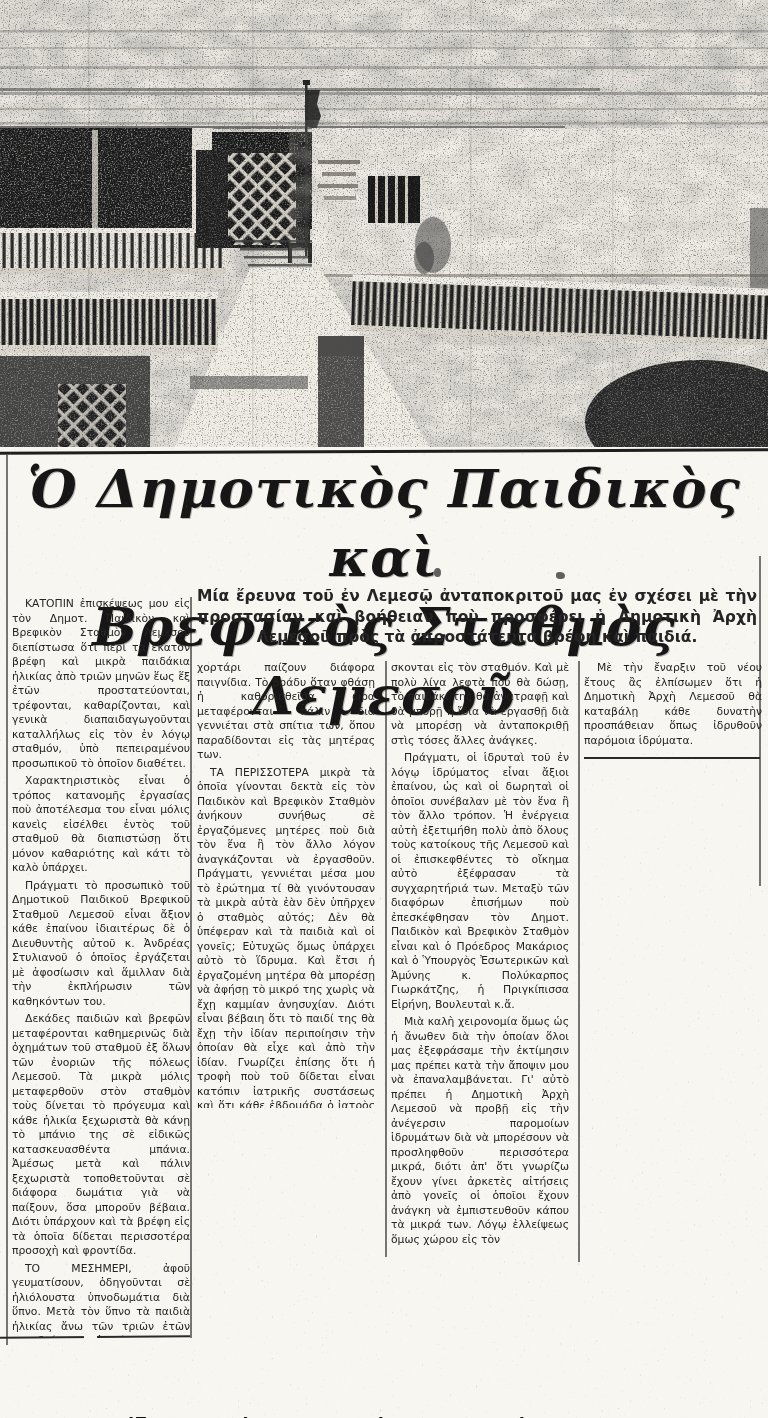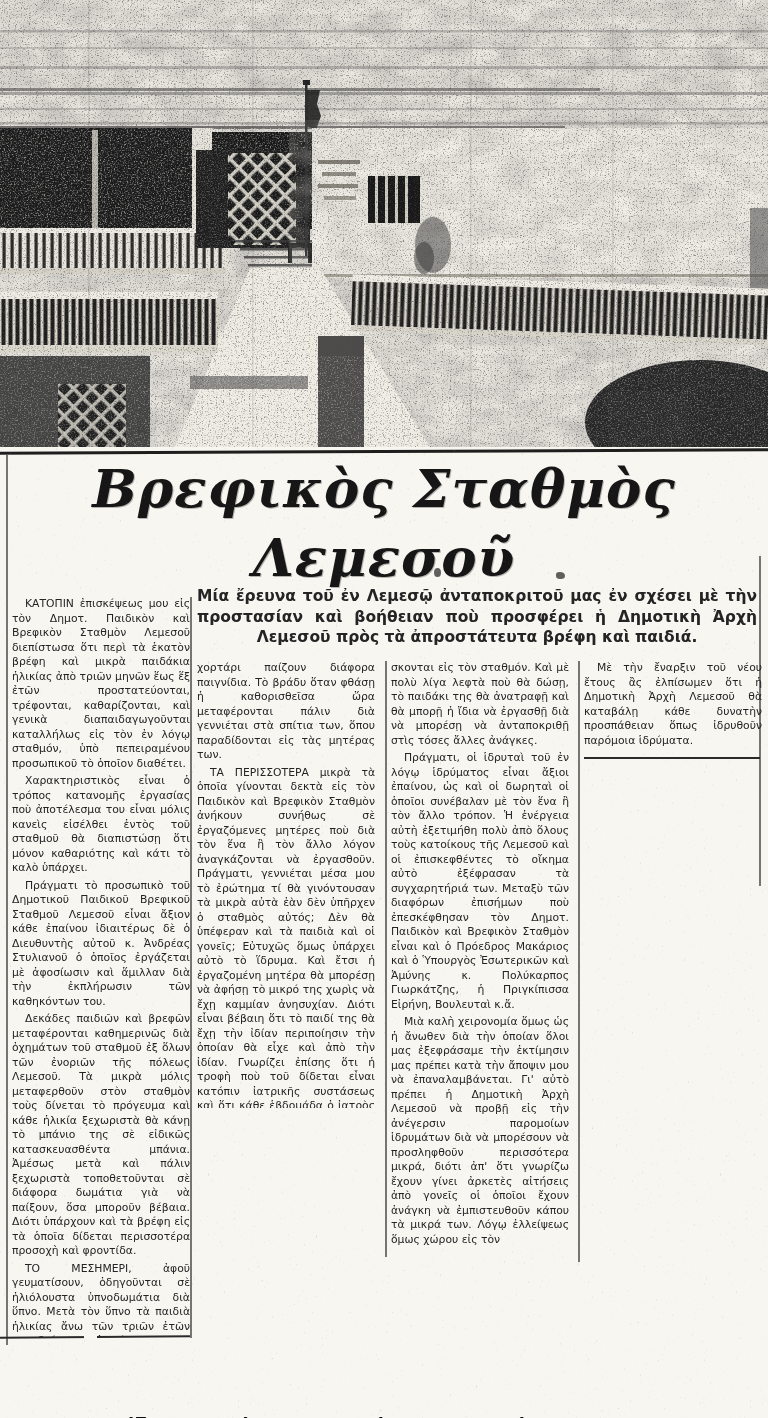--- a/index.html
+++ b/index.html
@@ -209,20 +209,21 @@
 <div class="vsep sep-left"></div>
 <div class="vsep sep-c1"></div>
 <div class="vsep sep-c2"></div>
 <div class="vsep sep-c3"></div>
 <div class="vsep sep-right"></div>
 <div class="col1-rule"></div>
 <div class="speck a"></div>
 <div class="speck b"></div>
 
 <div class="headline">
+  <div>Ὁ Δημοτικὸς Παιδικὸς καὶ</div>
   <div>Βρεφικὸς Σταθμὸς Λεμεσοῦ</div>
 </div>
 
 <div class="lede">Μία ἔρευνα τοῦ ἐν Λεμεσῷ ἀνταποκριτοῦ μας ἐν σχέσει μὲ τὴν προστασίαν καὶ βοήθειαν ποὺ προσφέρει ἡ Δημοτικὴ Ἀρχὴ Λεμεσοῦ πρὸς τὰ ἀπροστάτευτα βρέφη καὶ παιδιά.</div>
 
 <div class="col" id="col1">
     <div>
       <p>ΚΑΤΟΠΙΝ ἐπισκέψεως μου εἰς τὸν Δημοτ. Παιδικὸν καὶ Βρεφικὸν Σταθμὸν Λεμεσοῦ διεπίστωσα ὅτι περὶ τὰ ἑκατὸν βρέφη καὶ μικρὰ παιδάκια ἡλικίας ἀπὸ τριῶν μηνῶν ἕως ἕξ ἐτῶν προστατεύονται, τρέφονται, καθαρίζονται, καὶ γενικὰ διαπαιδαγωγοῦνται καταλλήλως εἰς τὸν ἐν λόγῳ σταθμόν, ὑπὸ πεπειραμένου προσωπικοῦ τὸ ὁποῖον διαθέτει.</p>
       <p>Χαρακτηριστικὸς εἶναι ὁ τρόπος κατανομῆς ἐργασίας ποὺ ἀποτέλεσμα του εἶναι μόλις κανεὶς εἰσέλθει ἐντὸς τοῦ σταθμοῦ θὰ διαπιστώσῃ ὅτι μόνον καθαριότης καὶ κάτι τὸ καλὸ ὑπάρχει.</p>
       <p>Πράγματι τὸ προσωπικὸ τοῦ Δημοτικοῦ Παιδικοῦ Βρεφικοῦ Σταθμοῦ Λεμεσοῦ εἶναι ἄξιον κάθε ἐπαίνου ἰδιαιτέρως δὲ ὁ Διευθυντὴς αὐτοῦ κ. Ἀνδρέας Στυλιανοῦ ὁ ὁποῖος ἐργάζεται μὲ ἀφοσίωσιν καὶ ἅμιλλαν διὰ τὴν ἐκπλήρωσιν τῶν καθηκόντων του.</p>

